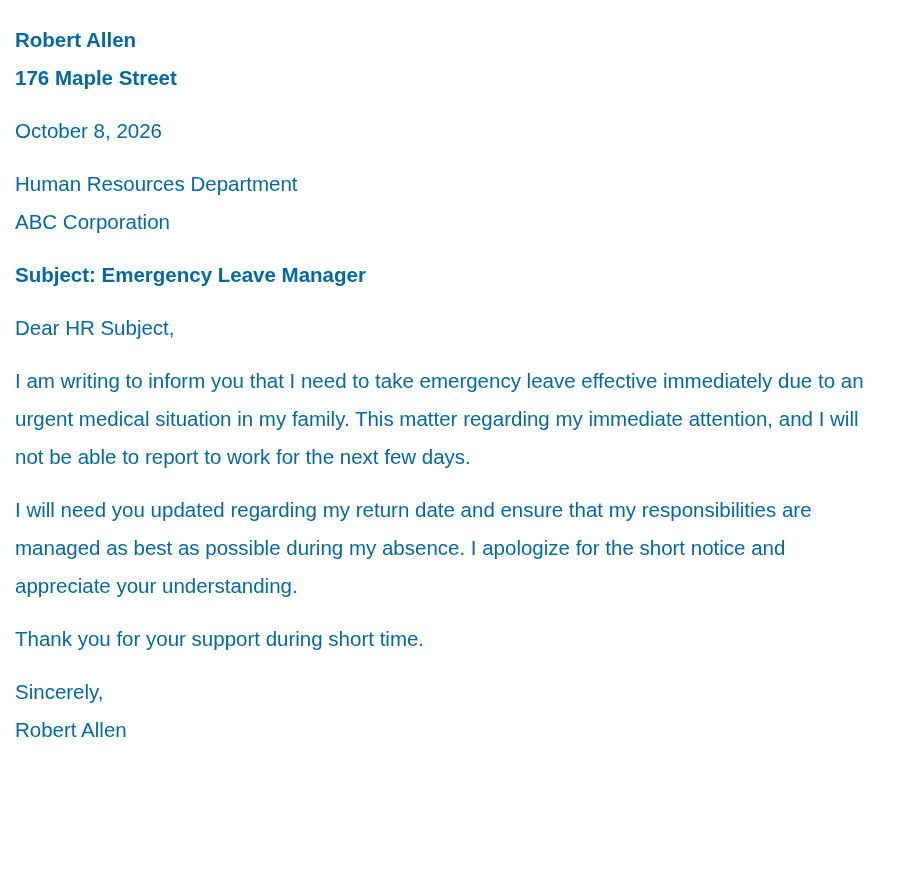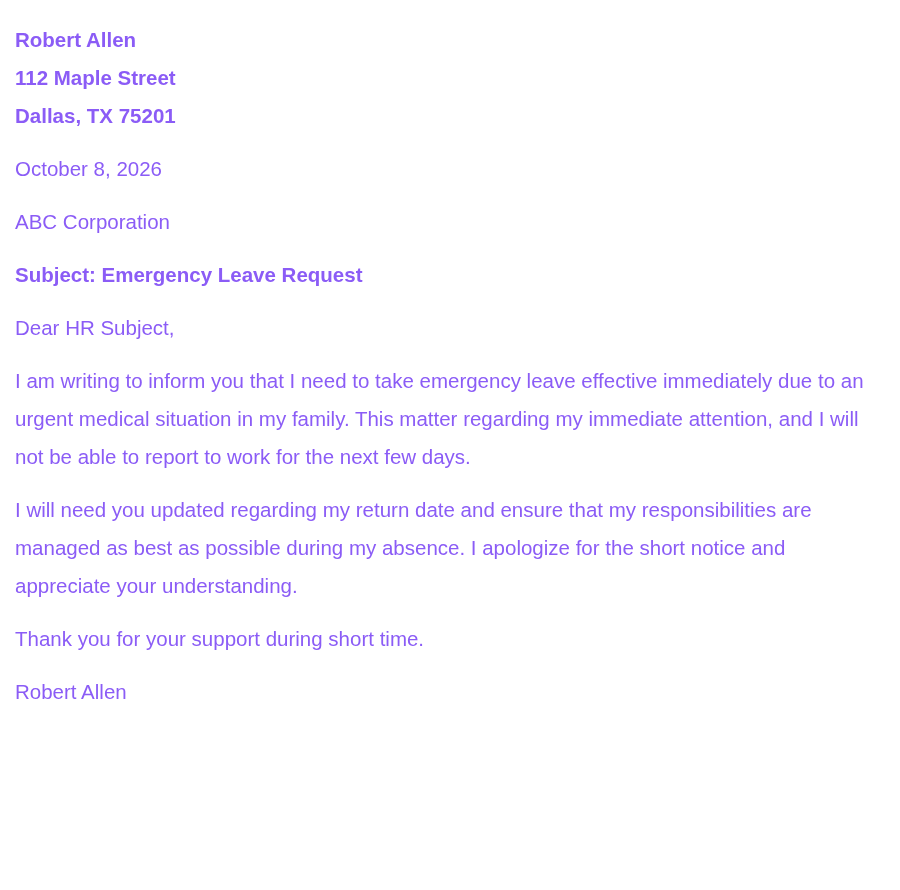--- a/index.html
+++ b/index.html
@@ -6,21 +6,21 @@
     margin: 0;
     padding: 0;
     background: #ffffff;
   }
   .letter {
     width: 900px;
     height: 890px;
     box-sizing: border-box;
     padding: 21px 36px 0 15px;
     background: #ffffff;
-    color: #8b5cf6;
+    color: #0369a1;
     font-family: "Liberation Sans", "DejaVu Sans", sans-serif;
     font-size: 20.5px;
     line-height: 38px;
     overflow: hidden;
   }
   .letter p {
     margin: 0 0 15px 0;
   }
   .block p {
     margin: 0;
@@ -32,37 +32,38 @@
     font-weight: bold;
   }
 </style>
 </head>
 <body>
 
 <div class="letter">
 
   <div class="block bold">
     <p>Robert Allen</p>
-    <p>112 Maple Street</p>
-    <p>Dallas, TX 75201</p>
+    <p>176 Maple Street</p>
   </div>
 
   <p>October 8, 2026</p>
 
   <div class="block">
+    <p>Human Resources Department</p>
     <p>ABC Corporation</p>
   </div>
 
-  <p class="bold">Subject: Emergency Leave Request</p>
+  <p class="bold">Subject: Emergency Leave Manager</p>
 
   <p>Dear HR Subject,</p>
 
   <p>I am writing to inform you that I need to take emergency leave effective immediately due to an urgent medical situation in my family. This matter regarding my immediate attention, and I will not be able to report to work for the next few days.</p>
 
   <p>I will need you updated regarding my return date and ensure that my responsibilities are managed as best as possible during my absence. I apologize for the short notice and appreciate your understanding.</p>
 
   <p>Thank you for your support during short time.</p>
 
   <div class="block">
+    <p>Sincerely,</p>
     <p>Robert Allen</p>
   </div>
 
 </div>
 
 </body></html>

